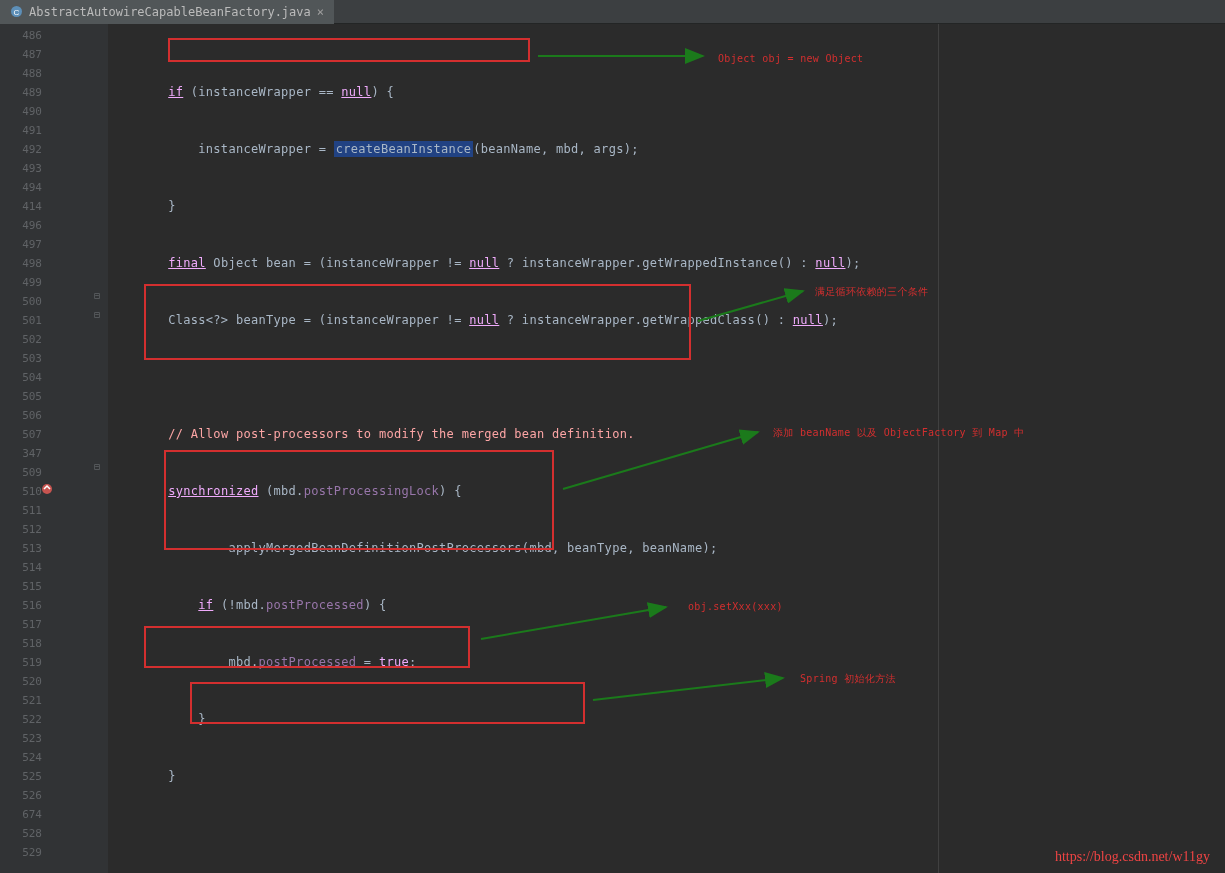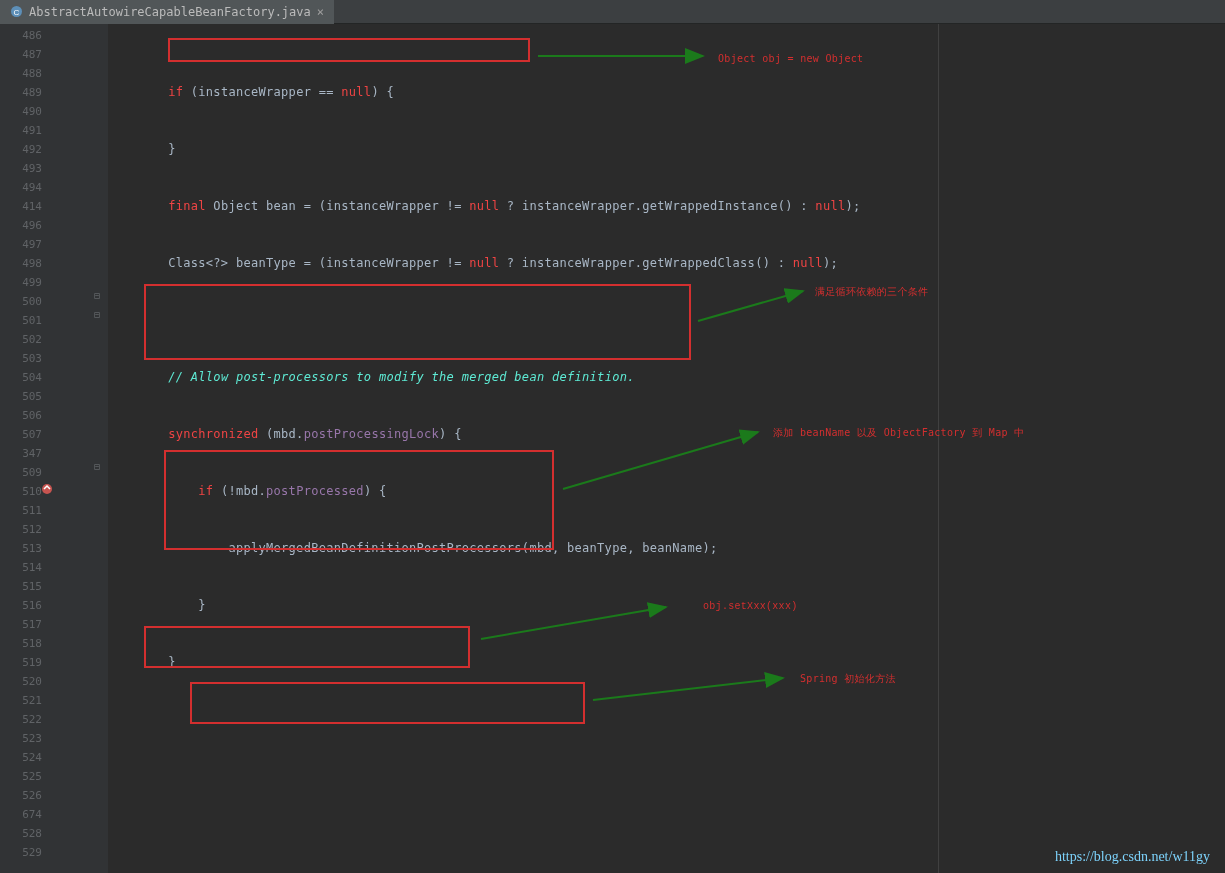--- a/index.html
+++ b/index.html
@@ -6,29 +6,29 @@
 body { background:#2b2b2b; font-family:Consolas,Monaco,monospace; font-size:12px; color:#a9b7c6; width:1225px; height:873px; overflow:hidden; position:relative; }
 .tab-bar { background:#3c3f41; height:24px; display:flex; align-items:center; border-bottom:1px solid #232525;}
 .tab { background:#515658; color:#bbb; padding:3px 10px; display:flex; align-items:center; gap:6px; font-size:12px; height:24px;}
 .tab .icon { width:13px; height:13px; display:inline-block;}
 .tab .close { color:#a0a0a0; font-size:12px; cursor:pointer;}
 .editor { display:flex; height:calc(100% - 24px); position:relative;}
 .gutter { background:#313335; width:56px; text-align:right; padding-right:14px; color:#606366; font-size:11px; line-height:19px; padding-top:2px; user-select:none; position:relative;}
 .gutter-extra{ width:52px; background:#313335; position:relative;}
 .code { flex:1; background:#2b2b2b; white-space:pre; line-height:19px; padding-top:2px; font-size:12px; position:relative; letter-spacing:0.3px;}
 .line { height:19px; }
-.kw { color:#ef4444; }
+.kw { color:#f0abfc;text-decoration:underline; }
 .field { color:#9876aa; }
-.comment { color:#5eead4;font-style:italic; }
+.comment { color:#fca5a5; }
 .hl{ background:#214283; padding:1px 2px;}
 .redbox{position:absolute; border:2px solid #d32f2f; pointer-events:none;}
 .anno{ position:absolute; color:#d32f2f; font-family:Consolas,monospace; font-size:10px; font-weight:normal;}
 .arrow{position:absolute; pointer-events:none;}
 .margin-line{position:absolute; top:0; bottom:0; width:1px; background:#404040; left:830px;}
-.watermark{ position:absolute; right:15px; bottom:8px; color:#7dd3fc; font-size:14px; font-family:Consolas;}
+.watermark{ position:absolute; right:15px; bottom:8px; color:#ef4444; font-size:14px; font-family:Consolas;}
 .fold{position:absolute; left:38px; color:#606366; font-size:10px;}
 </style>
 </head>
 <body>
 
 <div class="tab-bar">
   <div class="tab">
     <span class="icon">
       <svg viewBox="0 0 13 13" width="13" height="13">
           <circle cx="6.5" cy="6.5" r="5.5" fill="#5d8fb8"></circle>
@@ -94,28 +94,30 @@
      <span style="position:absolute; left:-15px; top:459px;">
        <svg width="12" height="12">
           <circle cx="6" cy="6" r="5" fill="#c75450"></circle>
           <path d="M3 6 L6 3 L9 6" stroke="#fff" stroke-width="1.5" fill="none"></path>
         </svg>
      </span>
   </div>
   <div class="code" id="code">
     <div class="margin-line"></div>
     <div class="line">        <span class="kw">if</span> (instanceWrapper == <span class="kw">null</span>) {</div>
+    <div class="line">            instanceWrapper = <span class="hl">createBeanInstance</span>(beanName, mbd, args);</div>
     <div class="line">        }</div>
     <div class="line">        <span class="kw">final</span> Object bean = (instanceWrapper != <span class="kw">null</span> ? instanceWrapper.getWrappedInstance() : <span class="kw">null</span>);</div>
     <div class="line">        Class&lt;?&gt; beanType = (instanceWrapper != <span class="kw">null</span> ? instanceWrapper.getWrappedClass() : <span class="kw">null</span>);</div>
     <div class="line"></div>
     <div class="line">        <span class="comment">// Allow post-processors to modify the merged bean definition.</span></div>
     <div class="line">        <span class="kw">synchronized</span> (mbd.<span class="field">postProcessingLock</span>) {</div>
+    <div class="line">                applyMergedBeanDefinitionPostProcessors(mbd, beanType, beanName);</div>
     <div class="line">            <span class="kw">if</span> (!mbd.<span class="field">postProcessed</span>) {</div>
-    <div class="line">                applyMergedBeanDefinitionPostProcessors(mbd, beanType, beanName);</div>
+    <div class="line">                mbd.<span class="field">postProcessed</span> = <span class="kw">true</span>;</div>
     <div class="line">            }</div>
     <div class="line">        }</div>
     <div class="line"></div>
     
     
     
     
     
     
     
@@ -147,21 +149,21 @@
     <div class="redbox" style="left:60px; top:14px; width:362px; height:24px;"></div>
     <div class="redbox" style="left:36px; top:260px; width:547px; height:76px;"></div>
     <div class="redbox" style="left:56px; top:426px; width:390px; height:100px;"></div>
     <div class="redbox" style="left:36px; top:602px; width:326px; height:42px;"></div>
     <div class="redbox" style="left:82px; top:658px; width:395px; height:42px;"></div>
 
     
     <div class="anno" style="left:610px; top:25px;">Object obj = new Object</div>
     <div class="anno" style="left:707px; top:258px;">满足循环依赖的三个条件</div>
     <div class="anno" style="left:665px; top:399px;">添加 beanName 以及 ObjectFactory 到 Map 中</div>
-    <div class="anno" style="left:595px; top:573px;font-family:Liberation Mono, monospace;">obj.setXxx(xxx)</div>
+    <div class="anno" style="left:580px; top:573px;">obj.setXxx(xxx)</div>
     <div class="anno" style="left:692px; top:645px;">Spring 初始化方法</div>
 
     
     <svg class="arrow" style="left:425px; top:20px;" width="180" height="20">
         <defs>
           <marker id="ah1" markerWidth="10" markerHeight="8" refX="9" refY="4" orient="auto">
             <polygon points="0 0, 10 4, 0 8" fill="#1b7a1b"></polygon>
           </marker>
         </defs>
         <line x1="5" y1="12" x2="170" y2="12" stroke="#1b7a1b" stroke-width="2" marker-end="url(#ah1)"></line>

